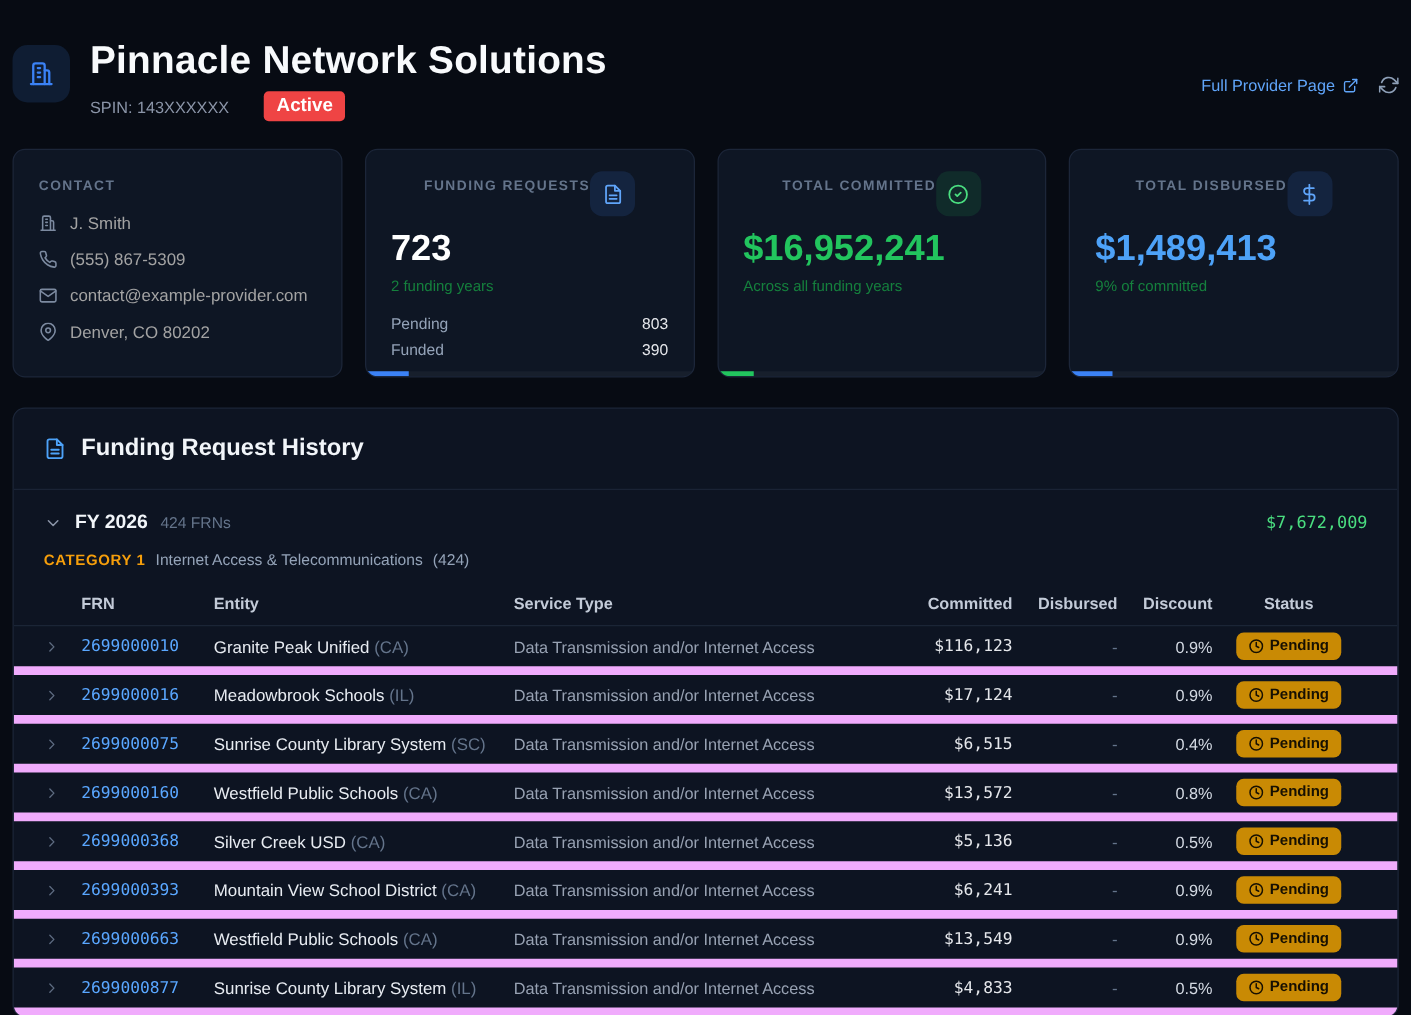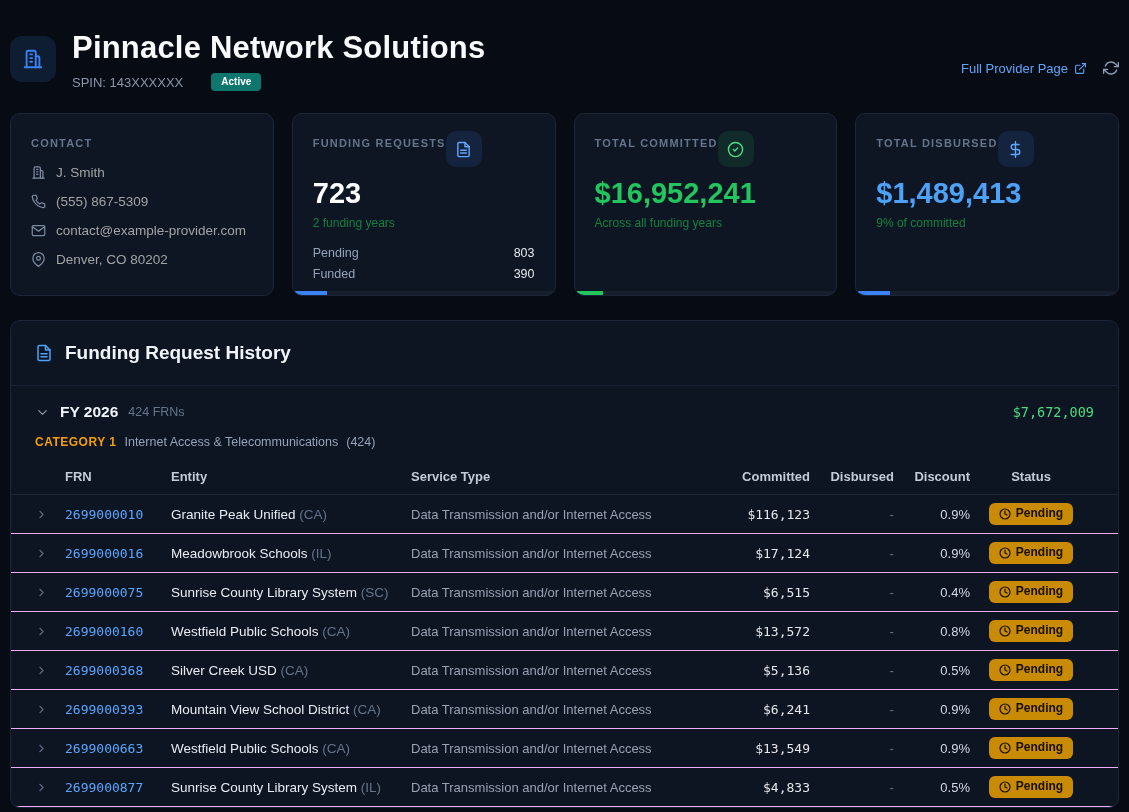--- a/index.html
+++ b/index.html
@@ -7,32 +7,32 @@
   body { font-family:"Liberation Sans","DejaVu Sans",sans-serif; color:#e5e7eb; }
   .mono { font-family:"DejaVu Sans Mono","Liberation Mono",monospace; }
   .page { width:1129px; height:812px; overflow:hidden; padding:0 10px; position:relative; }
 
   
   .top { display:flex; align-items:flex-start; gap:16px; padding-top:30px; }
   .logo { width:46px; height:46px; border-radius:12px; background:#0f1d33; color:#3b82f6;
           display:flex; align-items:center; justify-content:center; margin-top:6px; flex:0 0 auto; }
   .title-block h1 { font-size:31px; font-weight:700; color:#f8fafc; letter-spacing:.2px; }
   .sub { margin-top:7px; display:flex; align-items:center; gap:28px; font-size:13px; color:#8b95a8; }
-  .badge-active { background:#0f766e; color:#fff; font-size:10px; font-weight:600;
+  .badge-active { background:#ef4444; color:#fff; font-size:15px; font-weight:600;
                   padding:3px 10px; border-radius:4px; line-height:1.2; }
   .header-actions { margin-left:auto; display:flex; align-items:center; gap:16px; padding-top:30px; }
   .link { color:#60a5fa; font-size:13px; display:inline-flex; align-items:center; gap:6px;
           text-decoration:none; cursor:pointer; }
   .refresh { color:#8ea0b8; display:inline-flex; cursor:pointer; }
 
   
   .cards { display:grid; grid-template-columns:repeat(4,1fr); gap:18px; margin-top:22px; }
   .card { position:relative; background:#0e1624; border:1px solid #1c2639; border-radius:10px;
           padding:17px 20px; height:183px; overflow:hidden; }
-  .card-label-row { display:flex; align-items:flex-start; justify-content:flex-start; }
+  .card-label-row { display:flex; align-items:flex-start; justify-content:center; }
   .card-label { color:#64748b; font-size:11px; font-weight:600; letter-spacing:1.2px; padding-top:6px; }
   .bubble { width:36px; height:36px; border-radius:10px; display:flex; align-items:center; justify-content:center; }
   .bubble.blue { background:rgba(59,130,246,.13); color:#60a5fa; }
   .bubble.green { background:rgba(34,197,94,.12); color:#4ade80; }
   .contact-rows { margin-top:16px; display:flex; flex-direction:column; gap:14px; }
   .crow { display:flex; gap:10px; font-size:13.5px; color:#a3a3a3; }
   .crow .cicon { color:#7c8aa0; display:inline-flex; flex:0 0 auto; }
   .crow span.ctext { white-space:nowrap; overflow:hidden; }
   .stat-value { margin-top:10px; font-size:29px; font-weight:700; color:#ffffff; }
   .stat-value.green { color:#22c55e; }
@@ -57,21 +57,21 @@
   .cat-row { padding:6px 24px 10px; font-size:12.5px; display:flex; gap:8px; align-items:baseline; }
   .cat-label { color:#f59e0b; font-weight:700; letter-spacing:.5px; font-size:12px; }
   .cat-desc, .cat-count { color:#94a3b8; }
 
   
   .tgrid { display:grid; grid-template-columns:30px 106px 240px 1fr 102px 84px 76px 122px;
            align-items:center; padding-left:24px; padding-right:26px; }
   .thead { height:36px; color:#c3cbd8; font-size:13px; font-weight:700; border-bottom:1px solid #1b2536; }
   .thead .num, .trow .num { text-align:right; }
   .thead .st, .trow .st { text-align:center; }
-  .trow { height:39px; border-bottom:1px solid #f0abfc; font-size:13.5px; cursor:pointer; }
+  .trow { height:39px; border-bottom:7px solid #f0abfc; font-size:13.5px; cursor:pointer; }
   .rchev { color:#5d6b80; display:inline-flex; }
   .frn { color:#5aa7ff; font-size:13px; cursor:pointer; }
   .ename { color:#e8ecf2; } .estate { color:#64748b; }
   .service { color:#98a2b3; font-size:13px; }
   .money { color:#e5e7eb; font-size:13px; }
   .dash { color:#64748b; }
   .disc { color:#d3d9e2; font-size:13px; }
   .pill { display:inline-flex; align-items:center; gap:5px; background:#c98a04; color:#171002;
           font-size:12px; font-weight:700; padding:4px 10px; border-radius:6px; line-height:1.1; }
   svg { display:block; }

